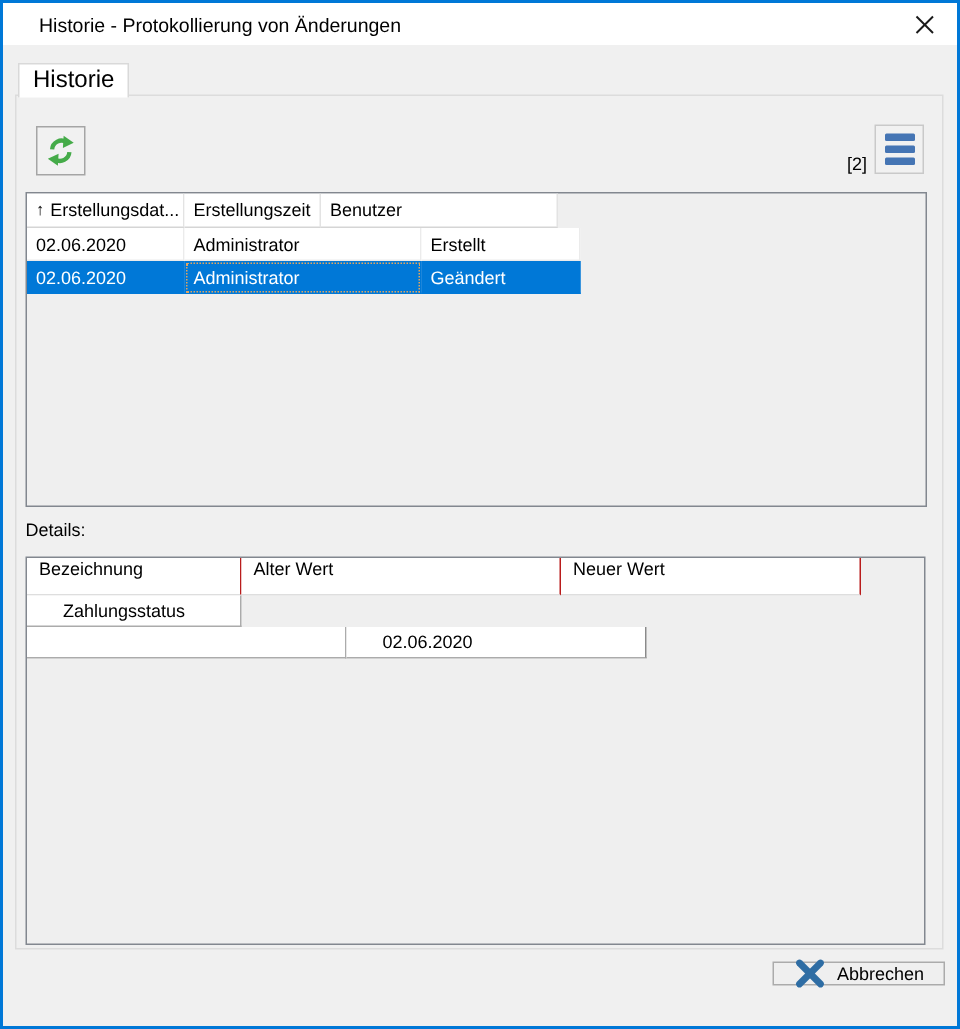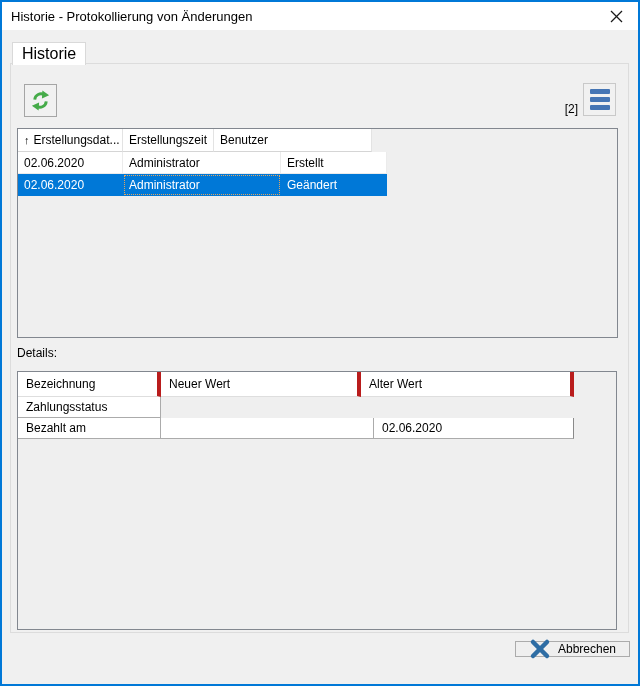--- a/index.html
+++ b/index.html
@@ -7,21 +7,21 @@
   body { font-family:"Liberation Sans", sans-serif; }
 
   .dialog{
     position:relative; width:640px; height:686px;
     background:#f0f0f0; border:2px solid #0078d7; overflow:hidden;
   }
   .titlebar{
     position:absolute; left:0; top:0; width:636px; height:28px;
     background:#ffffff; display:flex; align-items:center;
   }
-  .title{ padding-left:9px; font-size:13px; color:#000; }
+  .title{ padding-left:24px; font-size:13px; color:#000; }
   .close-btn{
     position:absolute; right:0; top:0; width:44px; height:28px;
     display:flex; align-items:center; justify-content:center; cursor:pointer;
   }
 
   .tab{
     position:absolute; left:10px; top:40px; height:23px;
     background:#ffffff; border:1px solid #d9d9d9; border-bottom:none;
     padding:0 9px; font-size:16px; line-height:21px; z-index:2; color:#000;
   }
@@ -66,26 +66,26 @@
   .sort{ margin-right:4px; font-size:11px; }
 
   .details-label{ position:absolute; left:6px; top:282px; font-size:12px; color:#000; }
 
   
   .dtable{
     position:absolute; left:6px; top:307px; width:600px; height:259px;
     border:1px solid #82878f; background:#efefef; overflow:hidden; font-size:12px;
   }
   .dhead .cell{
-    height:25px; background:#ffffff; border-right:4px solid #b91c1c;
-    border-bottom:1px solid #dedede; display:flex; align-items:center; padding:0 8px; color:#000;
+    height:25px; background:#ffffff; border-right:1px solid #b91c1c;
+    border-bottom:1px solid #dedede; display:flex; padding:0 8px; color:#000;
   }
   .drow .cell{
     height:21px; background:#ffffff; border-right:1px solid #ababab;
-    border-bottom:1px solid #ababab; display:flex; align-items:center; padding:0 8px; color:#000;
+    border-bottom:1px solid #ababab; display:flex; align-items:center; padding:0 24px; color:#000;
   }
   .d0{ width:143px; } .d1{ width:213px; } .d2{ width:200px; }
   .drow .d2{ border-right:1px solid #8a8a8a; }
 
   .cancel-btn{
     position:absolute; left:513px; top:639px; width:115px; height:16px;
     background:#efefef; border:1px solid #ababab;
     display:flex; align-items:center; justify-content:center; gap:7px;
     font-size:12px; color:#000; cursor:pointer; font-family:"Liberation Sans",sans-serif;
   }
@@ -155,32 +155,31 @@
       </div>
     </div>
 
     <div class="details-label">Details:</div>
 
     <div class="dtable">
       <div class="trow dhead">
         <div class="cell d0">
             <span>Bezeichnung</span>
           </div>
+        <div class="cell d1">
+            <span>Alter Wert</span>
+          </div>
         <div class="cell d2">
             <span>Neuer Wert</span>
-          </div>
-        <div class="cell d1">
-            <span>Alter Wert</span>
           </div>
       </div>
       <div class="trow drow">
         <div class="cell d0">Zahlungsstatus</div>
       </div>
       <div class="trow drow">
-        <div class="cell d0">Bezahlt am</div>
         <div class="cell d1"></div>
         <div class="cell d2">02.06.2020</div>
       </div>
     </div>
 
   </div>
 
   <button class="cancel-btn">
     <svg width="22" height="22" viewBox="0 0 22 22">
       <line x1="4" y1="4" x2="18" y2="18" stroke="#2e6da4" stroke-width="4.5" stroke-linecap="round"></line>

